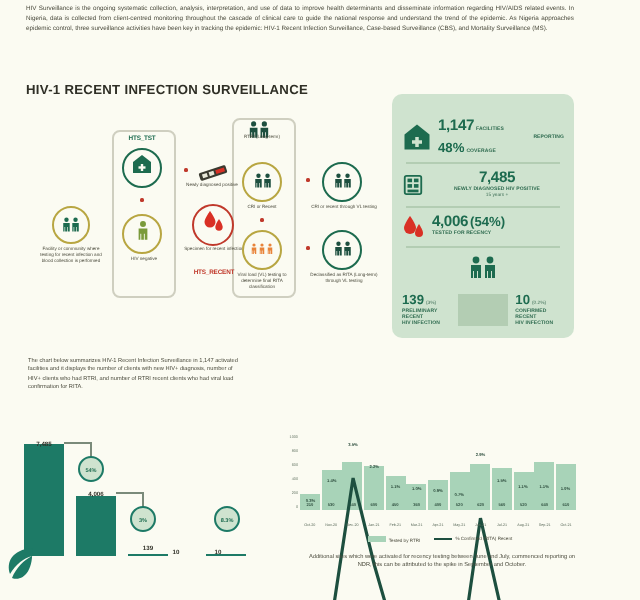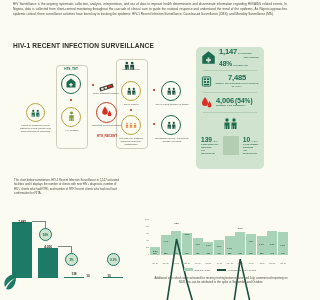--- a/index.html
+++ b/index.html
@@ -18,23 +18,23 @@
   }
 
   
   .sec-title{
     position:absolute;left:13px;top:42px;
     font-size:6.6px;font-weight:bold;letter-spacing:.15px;color:#2f2f26;
   }
 
   
   .statpanel{
-    position:absolute;left:196px;top:47px;width:68px;height:122px;
+    position:absolute;left:196px;top:47px;width:91px;height:122px;
     background:#cfe3cf;border-radius:5px;
-    box-sizing:border-box;padding:1px 5px;
+    box-sizing:border-box;padding:12px 5px;
   }
   .srow{display:flex;align-items:center;gap:3px;}
   .sdivider{height:1px;background:#b3cdb3;margin:3px 2px;}
   .sicon{flex:0 0 auto;display:flex;align-items:center;justify-content:center;}
   .stxt{flex:1 1 auto;line-height:1.15;}
   .big{font-size:7.6px;font-weight:bold;color:#1d6b4f;letter-spacing:-.2px;}
   .big2{font-size:6.6px;font-weight:bold;color:#1d6b4f;}
   .sm{font-size:2.5px;font-weight:bold;color:#2e6b4f;letter-spacing:.05px;}
   .sm2{font-size:2.4px;color:#3f6f57;}
   .ctr{text-align:center;}

